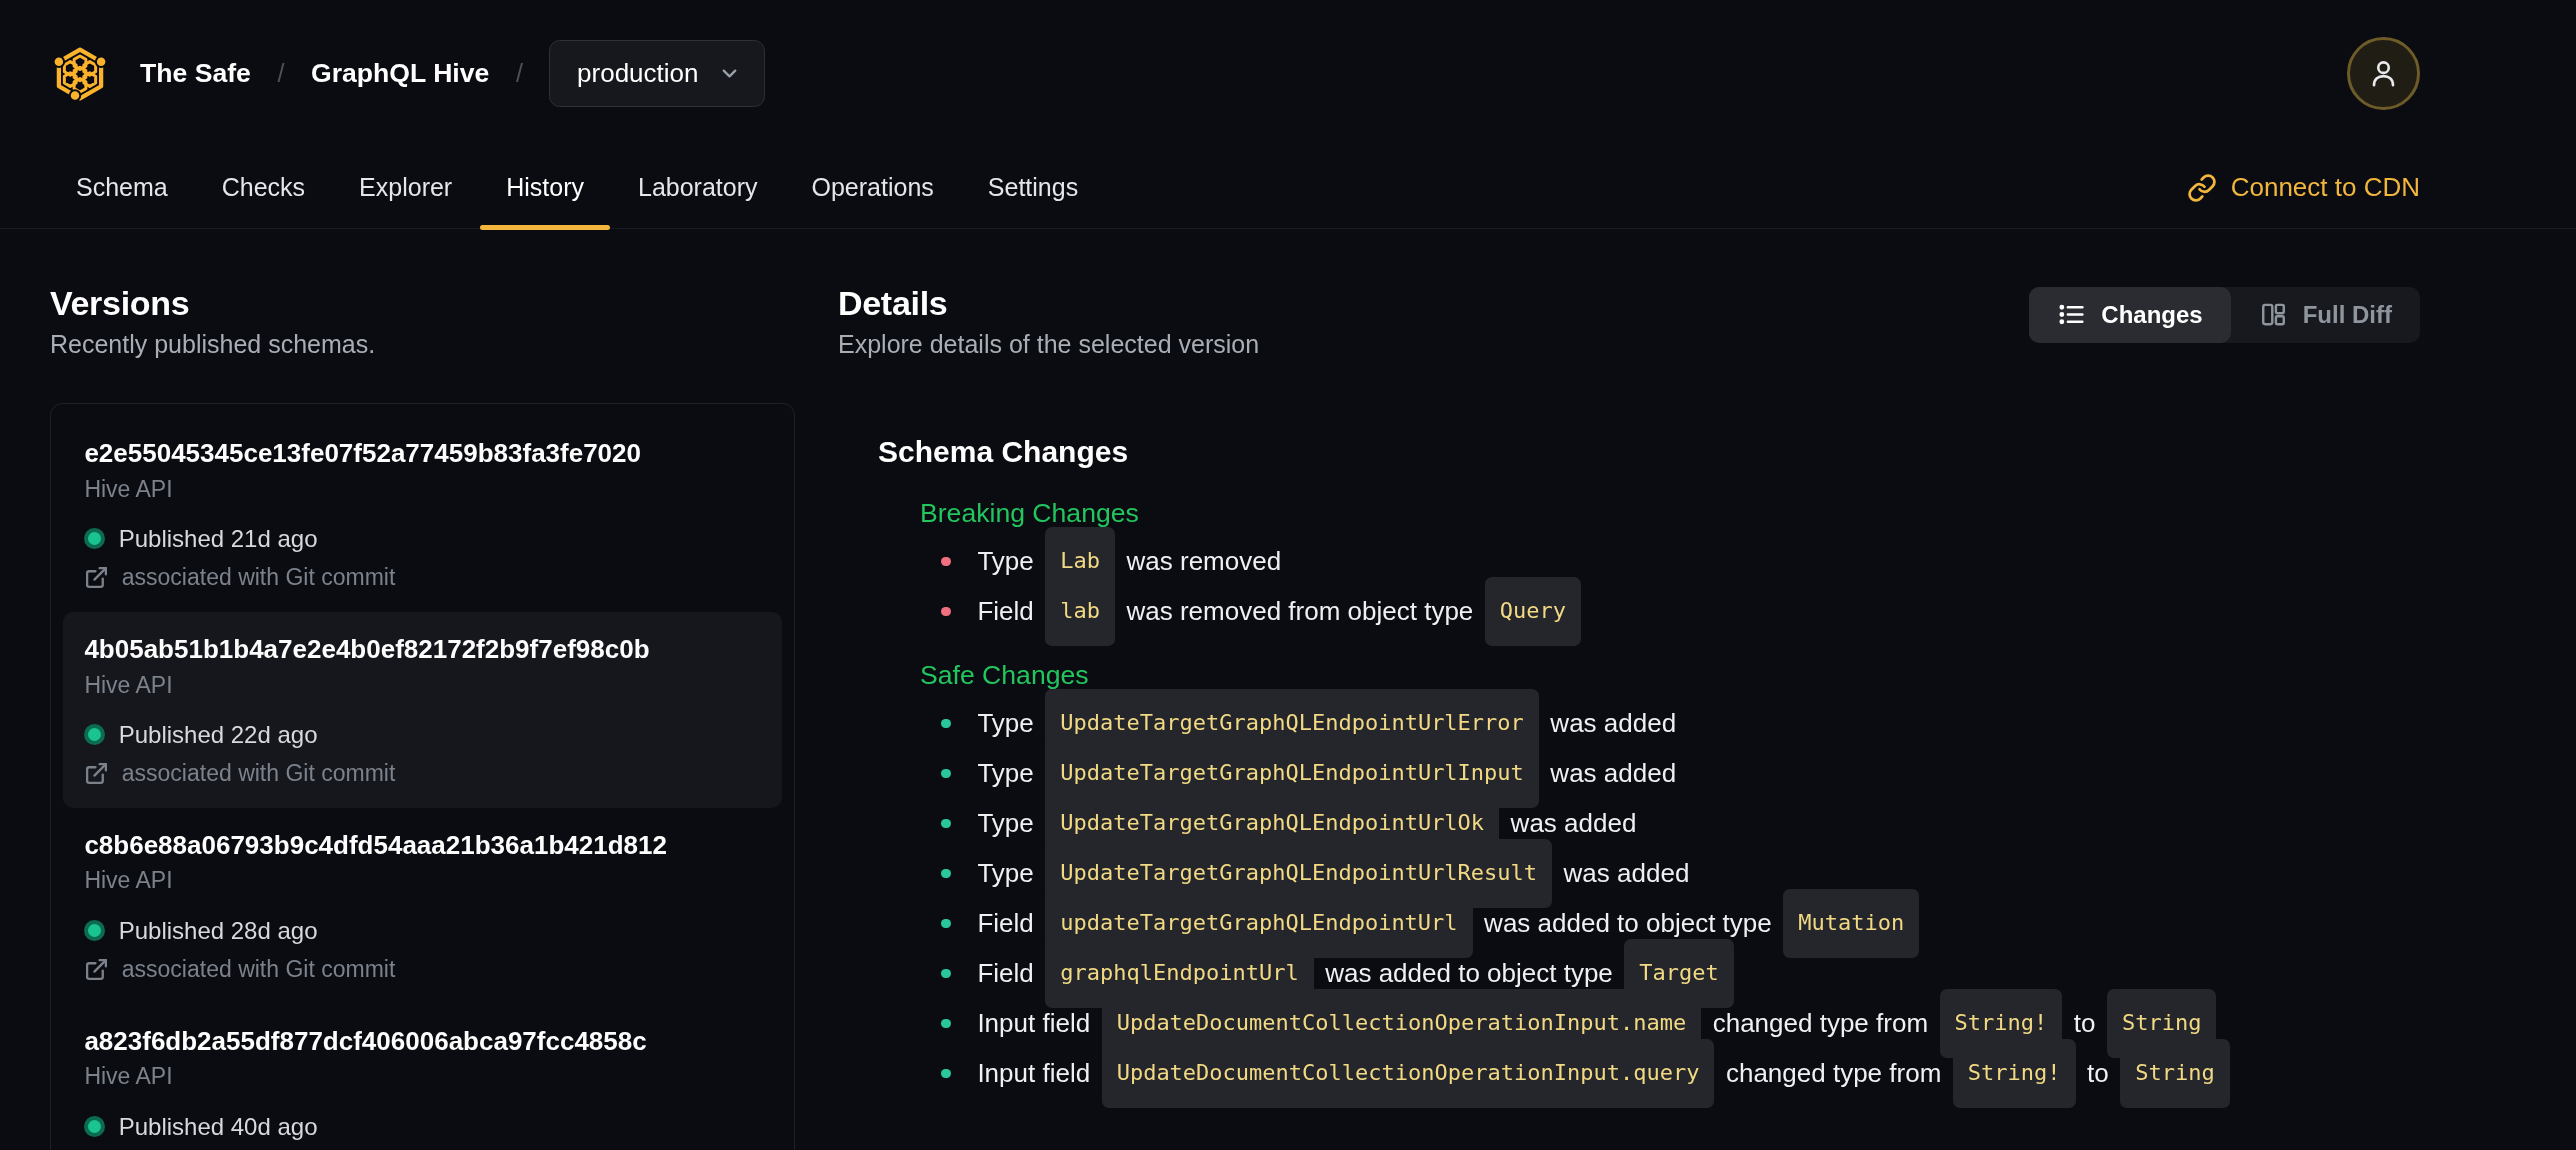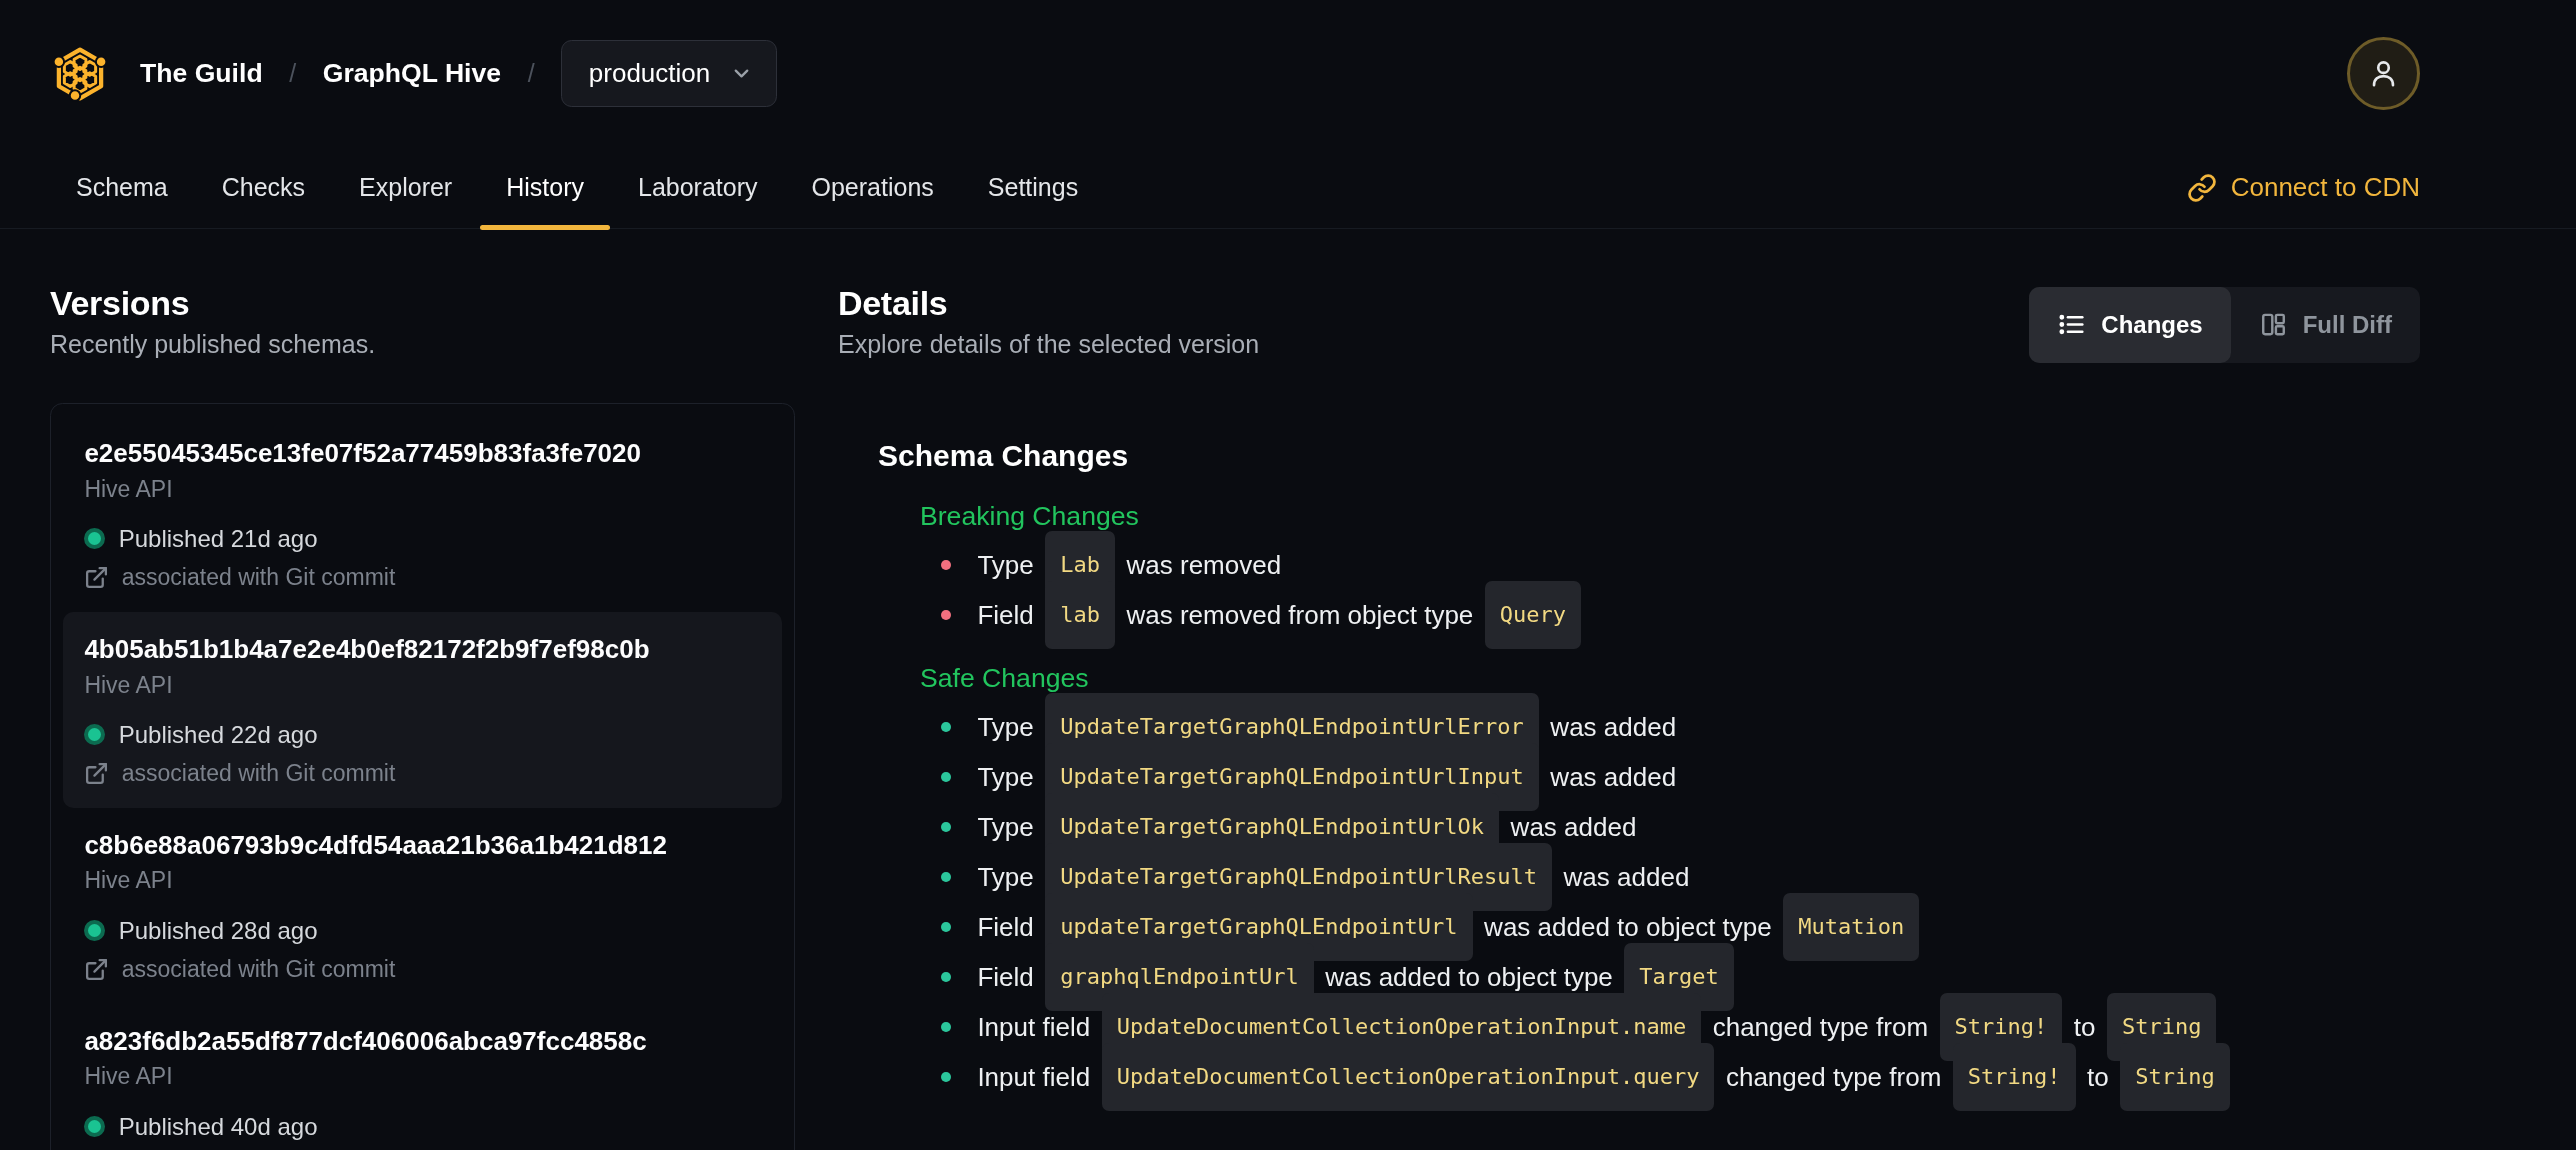--- a/index.html
+++ b/index.html
@@ -58,21 +58,21 @@
   .v-status{display:flex;align-items:center;gap:13.3px;margin-top:23px;height:26.6px;
     font-size:24px;color:#d6d9dd;}
   .v-dot{width:21px;height:21px;border-radius:50%;background:var(--green-core);
     border:4.4px solid var(--green-ring);flex:none;}
   .v-commit{display:flex;align-items:center;gap:12.4px;margin-top:12.4px;height:26.6px;
     font-size:23px;color:var(--text-muted);}
   .v-commit svg{width:25px;height:25px;stroke:var(--text-muted);stroke-width:2.2;fill:none;stroke-linecap:round;stroke-linejoin:round;flex:none;}
 
   .details-col{flex:1;min-width:0;}
   .details-header{display:flex;justify-content:space-between;align-items:flex-start;}
-  .view-toggle{display:flex;background:var(--toggle-bg);border-radius:10.6px;margin-top:2.7px;height:76px;}
+  .view-toggle{display:flex;background:var(--toggle-bg);border-radius:10.6px;margin-top:2.7px;height:56px;}
   .toggle-btn{display:flex;align-items:center;gap:15px;padding:0 28px;font-size:24px;font-weight:600;
     color:#8f959d;background:none;border:none;border-radius:10.6px;font-family:inherit;cursor:pointer;}
   .toggle-btn.active{background:var(--toggle-active);color:#ffffff;}
   .toggle-btn svg{width:29px;height:29px;}
 
   h3.section-title{font-size:30px;font-weight:700;margin:76px 0 27.5px 40px;}
   .change-group{margin-left:82px;margin-top:22px;}
   .change-group:first-of-type{margin-top:0;}
   .group-title{font-size:26.6px;font-weight:500;line-height:32px;color:#22c55e;}
   .change-list{list-style:none;margin-top:8px;}
@@ -107,21 +107,21 @@
               </g>
             </g>
             <g fill="var(--logo)" stroke="var(--page-bg)" stroke-width="1.6">
               <circle cx="7.1" cy="14.2" r="4.2"></circle>
               <circle cx="40.9" cy="14.2" r="4.2"></circle>
               <circle cx="20" cy="41.2" r="4.2"></circle>
             </g>
           </svg>
         </span>
         <nav class="breadcrumb">
-          <a class="crumb">The Guild</a>
+          <a class="crumb">The Safe</a>
           <span class="sep">/</span>
           <a class="crumb">GraphQL Hive</a>
           <span class="sep">/</span>
           <button class="target-select">
             <span>production</span>
             <svg class="chev" viewBox="0 0 24 24">
                 <polyline points="6 9 12 15 18 9"></polyline>
               </svg>
           </button>
         </nav>

